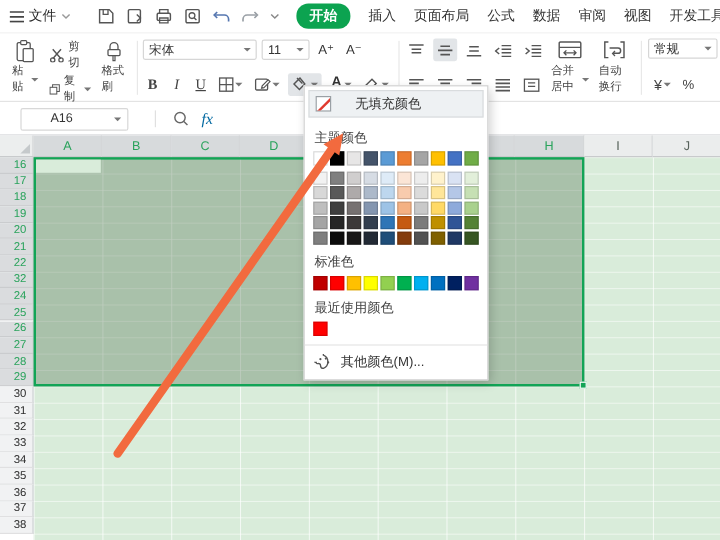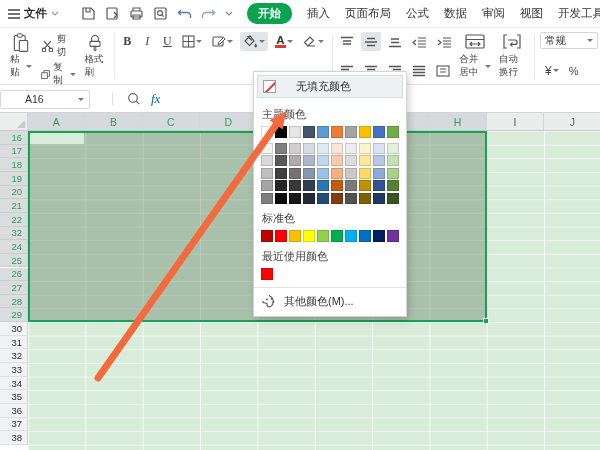--- a/index.html
+++ b/index.html
@@ -4,21 +4,21 @@
 <style>
   * { margin:0; padding:0; box-sizing:border-box; }
   html,body { width:600px; height:450px; overflow:hidden; }
   body { font-family:"Liberation Sans","DejaVu Sans",sans-serif; background:#fff; position:relative; }
   .screen { position:absolute; inset:0; width:600px; height:450px; background:#fff; overflow:hidden; }
 
   
   .menubar { position:absolute; left:0; top:0; width:600px; height:28px; background:#fff;
              display:flex; align-items:center; padding-left:8px; font-size:11.5px; color:#2b2b2b;
              border-bottom:1px solid #efefef; white-space:nowrap; }
-  .menubar .file-group { display:flex; align-items:center; gap:4px; margin-right:10px;font-weight:bold; }
+  .menubar .file-group { display:flex; align-items:center; gap:4px; margin-right:10px; }
   .vdiv { width:1px; height:14px; background:#e0e0e0; margin:0 6px; }
   .qicons { display:flex; align-items:center; gap:9px; margin-right:14px; }
   .qicons svg { display:block; }
   .tabs { display:flex; align-items:center; gap:15px; }
   .tab { color:#333; cursor:default; }
   .tab.active { background:#0ca350; color:#fff; padding:3px 11px; border-radius:10px; font-weight:bold; }
 
   
   .toolbar { position:absolute; left:0; top:28px; width:600px; height:57px; background:#fff;
              border-bottom:1px solid #e3e3e3; display:flex; align-items:stretch; padding:3px 4px 2px 6px;
@@ -39,21 +39,21 @@
   .bold { font-weight:bold; font-size:12px; font-family:"Liberation Serif",serif; }
   .ital { font-style:italic; font-size:12px; font-family:"Liberation Serif",serif; }
   .unde { text-decoration:underline; font-size:12px; font-family:"Liberation Serif",serif; }
   .dar { width:0; height:0; border-left:3px solid transparent; border-right:3px solid transparent; border-top:3.5px solid #777; }
   .fsz { font-size:11px; color:#333; }
   .acolor { font-size:11.5px; font-weight:bold; color:#333; line-height:10px; border-bottom:3px solid #e03a2f; padding:0 1px; }
 
   
   .formulabar { position:absolute; left:0; top:86px; width:600px; height:27px; background:#fff;
                 display:flex; align-items:center; border-bottom:1px solid #d2d5d7; }
-  .namebox { width:90px; height:19px; border:1px solid #d8d8d8; border-radius:2px; margin-left:0;
+  .namebox { width:90px; height:19px; border:1px solid #d8d8d8; border-radius:2px; margin-left:17px;
              display:flex; align-items:center; justify-content:space-between; padding:0 5px 0 24px; font-size:10.5px; color:#333; }
   .fx { font-style:italic; font-family:"Liberation Serif",serif; font-size:13px; color:#0369a1; margin-left:10px; }
   .finput { flex:1; height:100%; }
 
   
   .sheet { position:absolute; left:0; top:113px; width:600px; height:337px; background:#fff; }
   .corner { position:absolute; left:0; top:0; width:28px; height:18px; background:#eceeee; border-right:1px solid #d2d4d6; border-bottom:1px solid #c8cacc; }
   .corner:after { content:""; position:absolute; right:2px; bottom:2px; border-left:8px solid transparent; border-bottom:8px solid #c5c9cb; }
   .colhead { position:absolute; top:0; height:18px; display:flex; align-items:center; justify-content:center;
              font-size:10.5px; border-right:1px solid #d4d6d8; border-bottom:1px solid #c8cacc; }
@@ -188,20 +188,32 @@
             <path d="M9 16v5h2v-5" fill="none" stroke="#555" stroke-width="1.2"></path>
           </svg>
         <span class="lab">
             <span>格式刷</span>
           </span>
       </div>
     </div>
     <div class="gdiv"></div>
 
     <div class="fontcol">
+      <div class="iconrow">
+        <div class="combo" style="width:95px;">
+          <span>宋体</span>
+            <span class="dar"></span>
+        </div>
+        <div class="combo" style="width:40px;">
+          <span>11</span>
+            <span class="dar"></span>
+        </div>
+        <span class="ibtn fsz">A⁺</span>
+        <span class="ibtn fsz">A⁻</span>
+      </div>
       <div class="iconrow">
         <span class="ibtn bold">B</span>
         <span class="ibtn ital">I</span>
         <span class="ibtn unde">U</span>
         <span class="ibtn">
           <svg width="13" height="13" viewBox="0 0 13 13">
               <rect x="1" y="1" width="11" height="11" fill="none" stroke="#555" stroke-width="1.1"></rect>
               <path d="M6.5 1v11M1 6.5h11" stroke="#555" stroke-width="1"></path>
             </svg>
           <span class="dar"></span>

